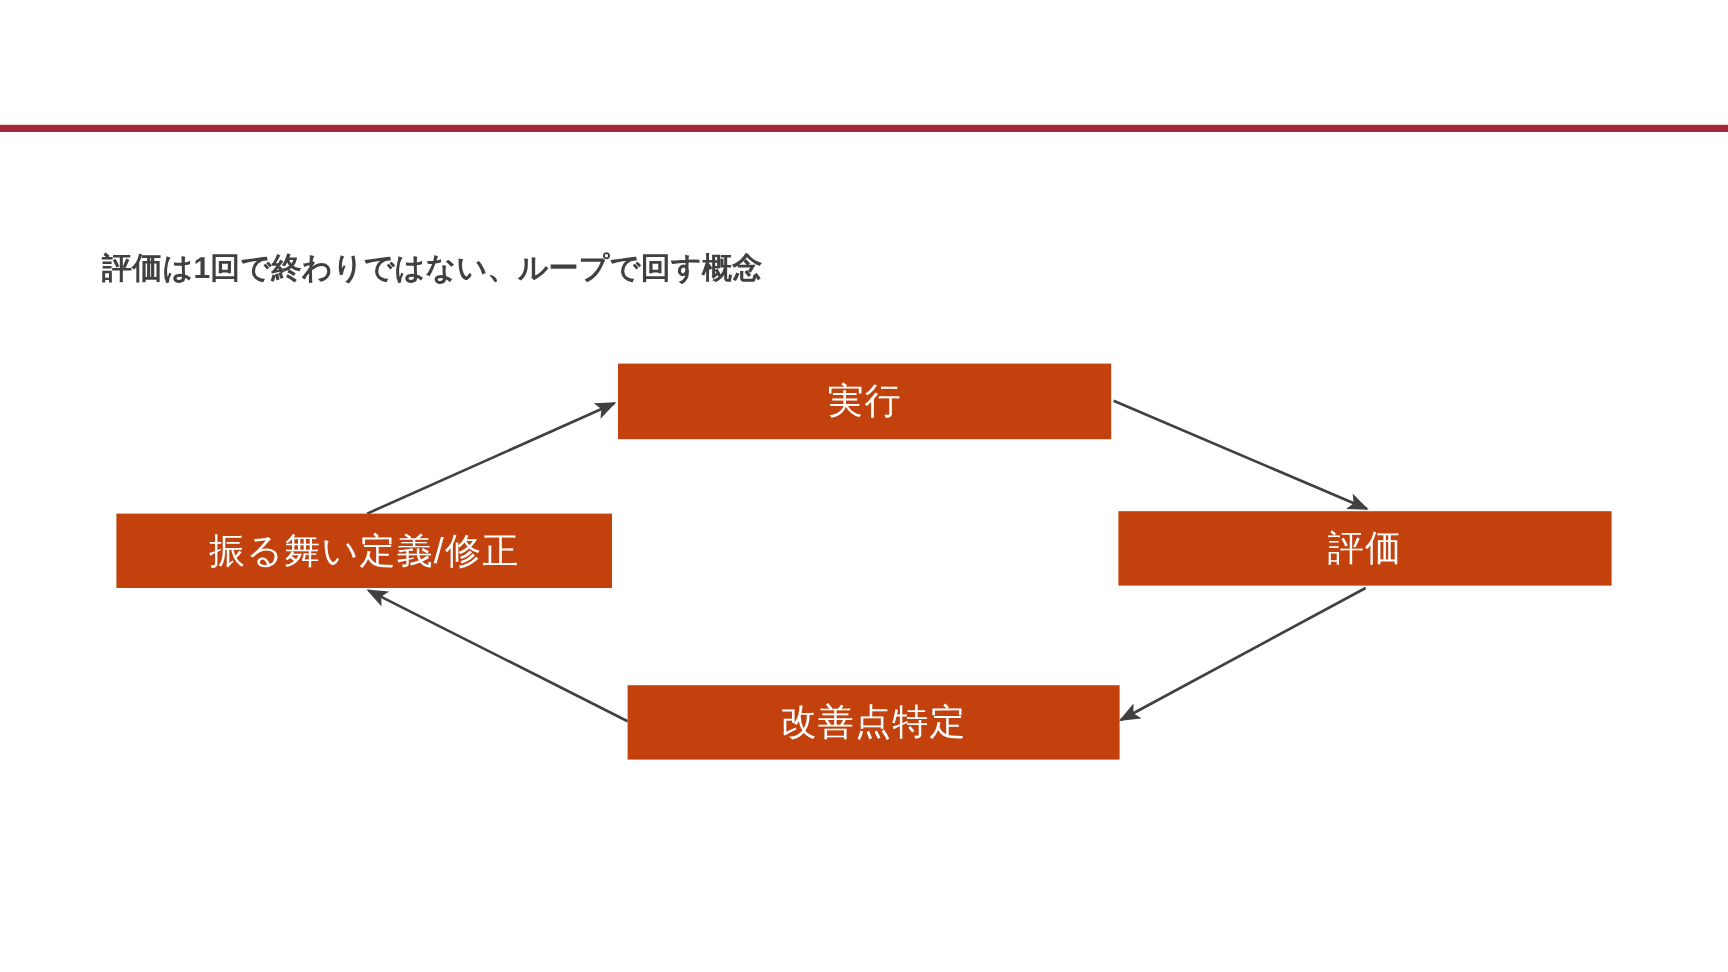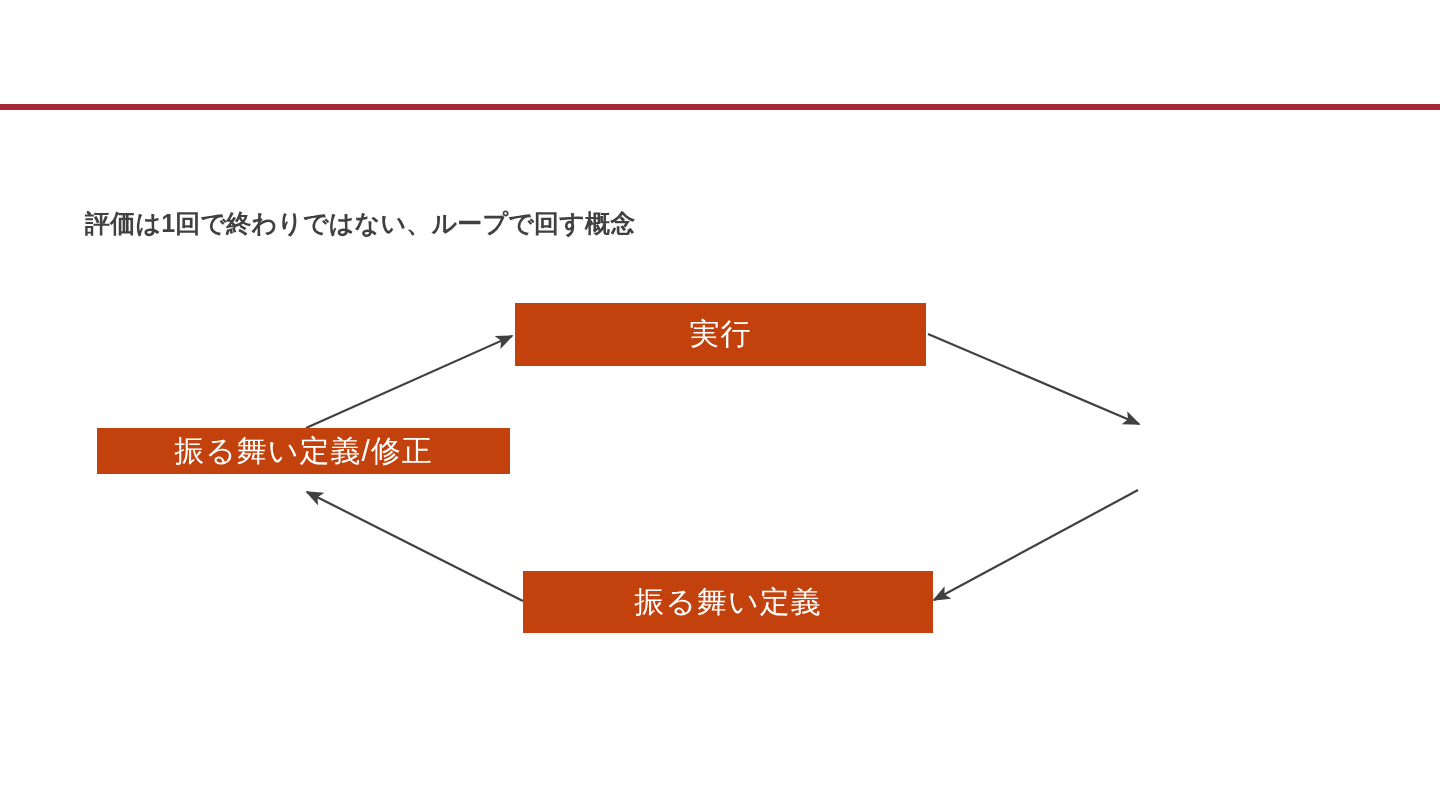--- a/index.html
+++ b/index.html
@@ -80,21 +80,21 @@
   .node-execute {
     left: 515px;
     top: 303px;
     width: 411px;
     height: 63px;
   }
   .node-define {
     left: 97px;
     top: 428px;
     width: 413px;
-    height: 46px;
+    height: 62px;
   }
   .node-evaluate {
     left: 932px;
     top: 426px;
     width: 411px;
     height: 62px;
   }
   .node-improve {
     left: 523px;
     top: 571px;
@@ -131,19 +131,22 @@
     </svg>
 
     <div class="node node-execute">
       <span class="node-label">実行</span>
     </div>
 
     <div class="node node-define">
       <span class="node-label">振る舞い定義/修正</span>
     </div>
 
+    <div class="node node-evaluate">
+      <span class="node-label">評価</span>
+    </div>
 
     <div class="node node-improve">
-      <span class="node-label">振る舞い定義</span>
+      <span class="node-label">改善点特定</span>
     </div>
 
   </div>
 </div>
 
 </body></html>

